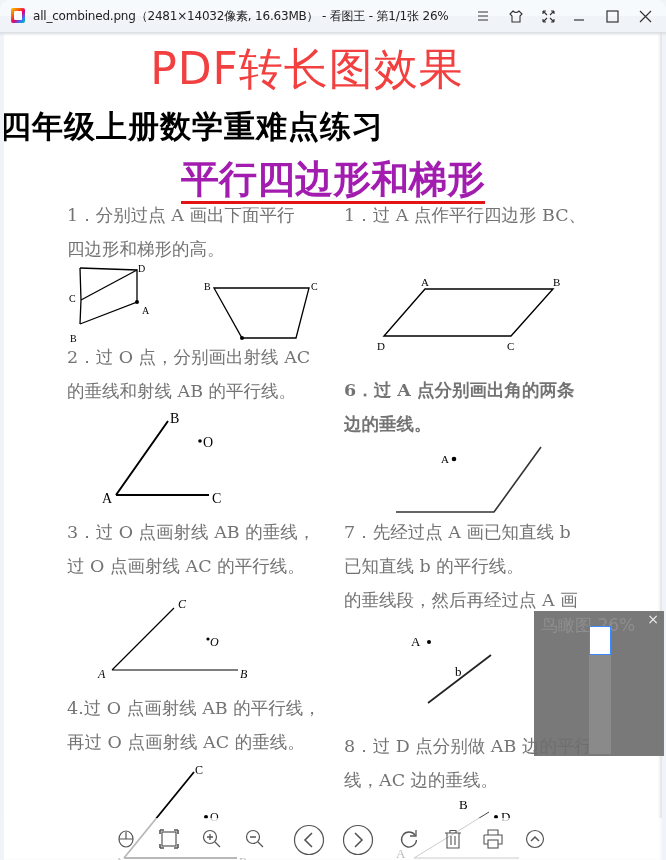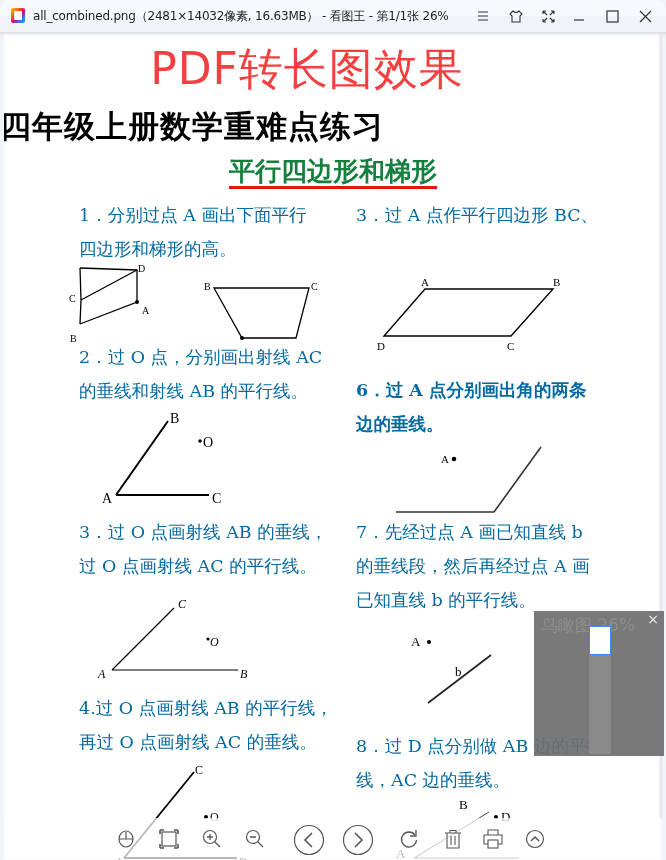--- a/index.html
+++ b/index.html
@@ -8,23 +8,23 @@
   .app-icon { position:absolute; left:11px; top:8px; width:14px; height:15px; border-radius:2px;
     background:linear-gradient(135deg,#f5c400 0%,#ff6a00 30%,#e0007a 55%,#2a7fff 80%,#00c27a 100%); }
   .app-icon::after { content:""; position:absolute; left:3px; top:3px; width:8px; height:9px; background:#fff; border-radius:1px; }
   .title-text { position:absolute; left:33px; top:8px; font-size:12px; color:#222; white-space:nowrap; letter-spacing:-0.2px; }
   .win-btn { position:absolute; top:6px; width:22px; height:20px; display:flex; align-items:center; justify-content:center; color:#333; font-size:14px; cursor:pointer; }
   .viewport { position:absolute; left:4px; top:32px; width:658px; height:828px; background:#fff; box-shadow: -2px 0 3px rgba(0,0,0,0.12) inset; overflow:hidden; }
   .viewport-top-shadow { position:absolute; left:0; top:32px; width:666px; height:4px; background:linear-gradient(#d9dde2,#fff0); }
   .doc { position:absolute; left:0; top:0; width:658px; }
   .banner { position:absolute; left:0; width:606px; text-align:center; top:8px; font-size:44px; color:#f24040; font-family:"DejaVu Sans", sans-serif; letter-spacing:1px; }
   .main-title { position:absolute; left:0; width:666px; top:74px; font-size:31px; font-weight:bold; color:#000; letter-spacing:1px; }
-  .sub-title { position:absolute; left:0; width:666px; top:122px; text-align:center; font-size:26px; font-weight:bold; color:#15803d; }
+  .sub-title { position:absolute; left:0; width:666px; top:122px; text-align:center; font-size:38px; font-weight:bold; color:#a21caf; }
   .sub-title span { border-bottom:3px solid #e41414; padding-bottom:0; }
-  .q { position:absolute; font-family:"DejaVu Serif", serif; font-size:17.5px; line-height:34px; color:#0369a1;margin-left:12px; }
+  .q { position:absolute; font-family:"DejaVu Serif", serif; font-size:17.5px; line-height:34px; color:#737373; }
   svg text { font-family:"Liberation Serif", serif; }
   .birdseye { position:absolute; left:534px; top:611px; width:130px; height:145px; background:rgba(110,110,110,0.92); }
   .birdseye-title { position:absolute; left:7px; top:3px; font-size:17px; color:#8e8e8e; }
   .birdseye-close { position:absolute; right:5px; top:0px; font-size:14px; color:#eee; cursor:pointer; }
   .birdseye-strip { position:absolute; left:55px; top:15px; width:22px; height:128px; background:#8a8a8a; }
   .birdseye-frame { position:absolute; left:55px; top:15px; width:20px; height:27px; border:1px solid #3a8bff; background:#fff; }
   .toolbar { position:absolute; left:4px; top:818px; width:658px; height:42px; background:rgba(255,255,255,0.72); }
   .tb-btn { position:absolute; display:flex; align-items:center; justify-content:center; cursor:pointer; }
 </style>
 </head>
@@ -125,21 +125,21 @@
     <svg style="position:absolute;left:105px;top:728px" width="150" height="100">
       <path d="M15 98 L85 12 M15 98 L128 98" stroke="#000" stroke-width="1.8" fill="none"></path>
       <circle cx="97" cy="57" r="2" fill="#000"></circle>
       <text x="86" y="14" font-size="12">C</text>
       <text x="101" y="61" font-size="12">O</text>
       <text x="6" y="106" font-size="12">A</text>
       <text x="130" y="106" font-size="12">B</text>
     </svg>
 
     <div class="q" style="left:340px; top:166px;">
-      <div>3．过 A 点作平行四边形 BC、</div>
+      <div>1．过 A 点作平行四边形 BC、</div>
     </div>
     <svg style="position:absolute;left:365px;top:242px" width="200" height="80">
       <polygon points="56,15 184,15 142,62 15,62" fill="none" stroke="#000" stroke-width="1.4"></polygon>
       <text x="52" y="12" font-size="11">A</text>
       <text x="184" y="12" font-size="11">B</text>
       <text x="8" y="76" font-size="11">D</text>
       <text x="138" y="76" font-size="11">C</text>
     </svg>
 
     <div class="q" style="left:340px; top:341px;font-weight:bold;">
@@ -147,22 +147,22 @@
       <div>边的垂线。</div>
     </div>
     <svg style="position:absolute;left:380px;top:412px" width="170" height="75">
       <path d="M12 68 L110 68 L157 3" stroke="#333" stroke-width="1.6" fill="none"></path>
       <circle cx="70" cy="15" r="2.3" fill="#000"></circle>
       <text x="57" y="19" font-size="11">A</text>
     </svg>
 
     <div class="q" style="left:340px; top:483px;">
       <div>7．先经过点 A 画已知直线 b</div>
+      <div>已知直线 b 的平行线。</div>
       <div>的垂线段，然后再经过点 A 画</div>
-      <div>已知直线 b 的平行线。</div>
     </div>
     <svg style="position:absolute;left:400px;top:598px" width="110" height="80">
       <path d="M24 73 L87 25" stroke="#222" stroke-width="1.6"></path>
       <circle cx="25" cy="12" r="2" fill="#000"></circle>
       <text x="7" y="16" font-size="13">A</text>
       <text x="51" y="46" font-size="13">b</text>
     </svg>
 
     <div class="q" style="left:340px; top:697px;">
       <div>8．过 D 点分别做 AB 边的平行</div>

